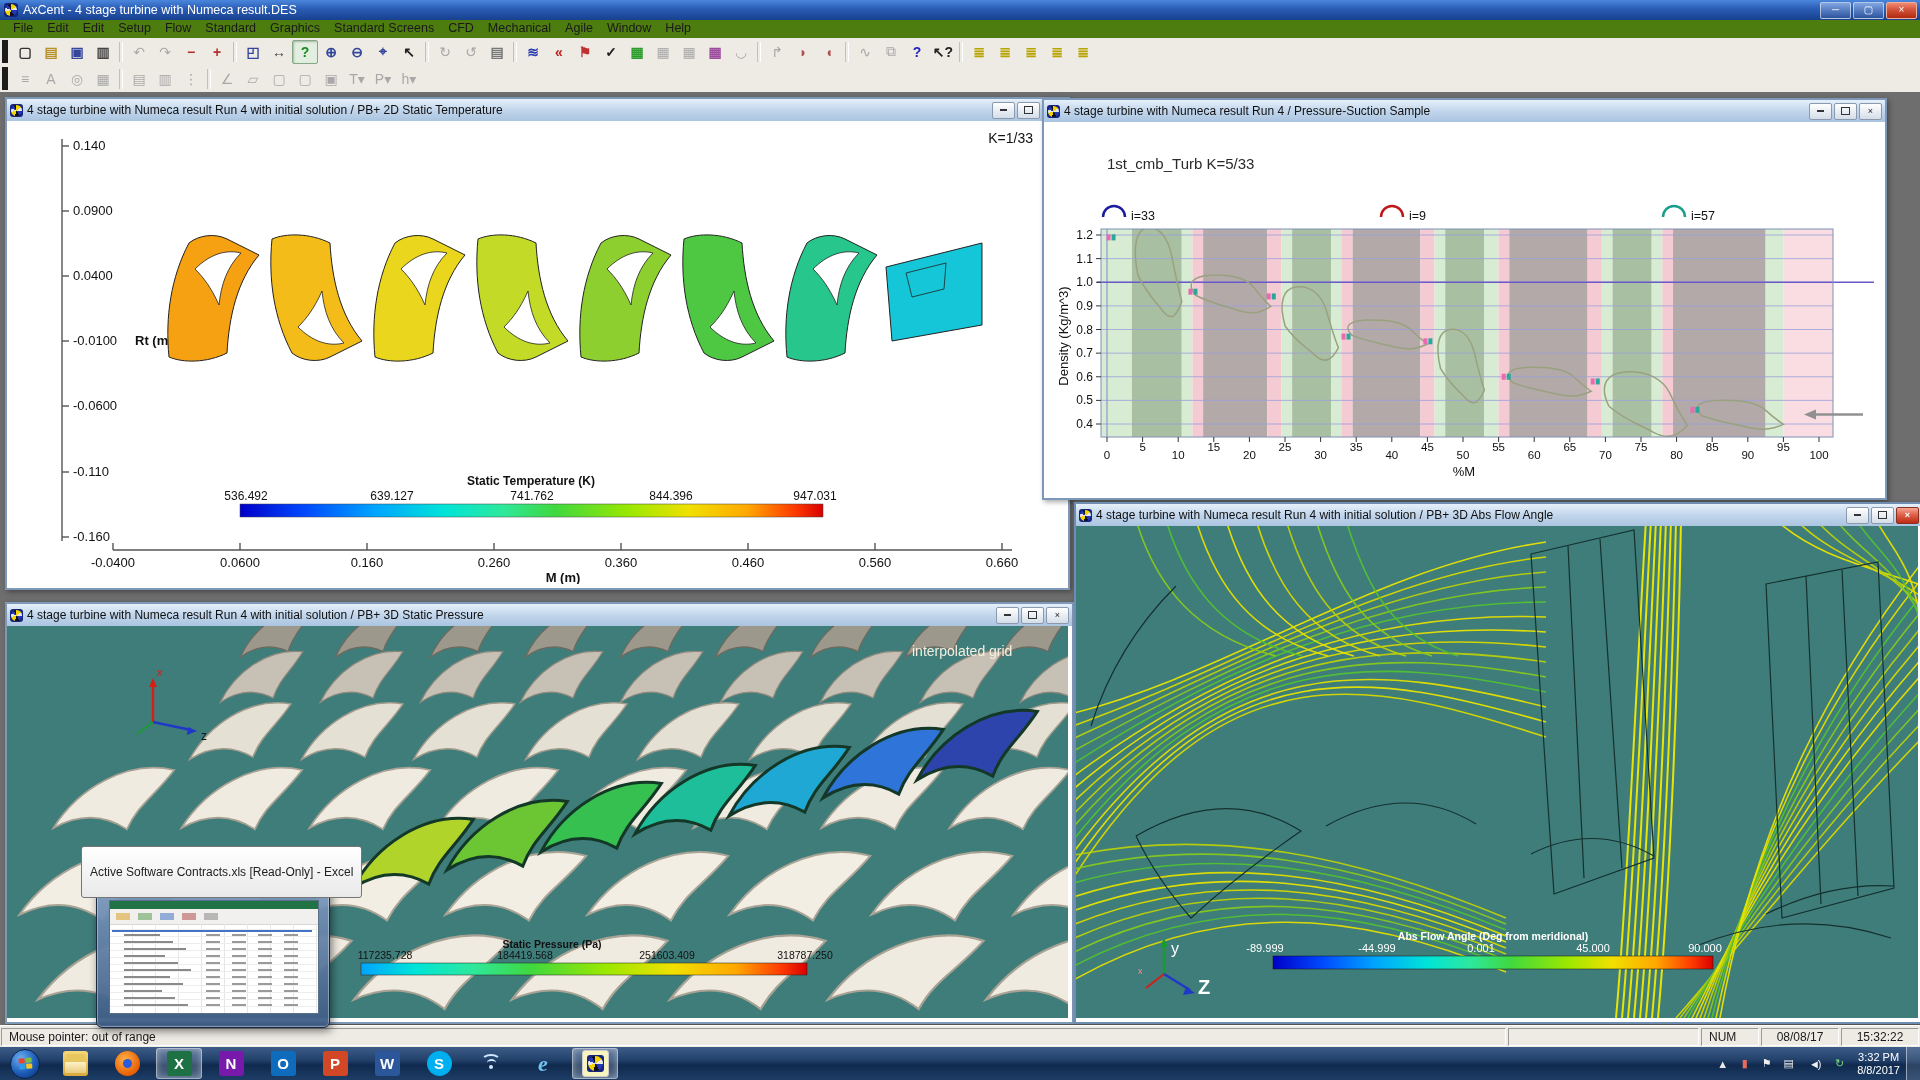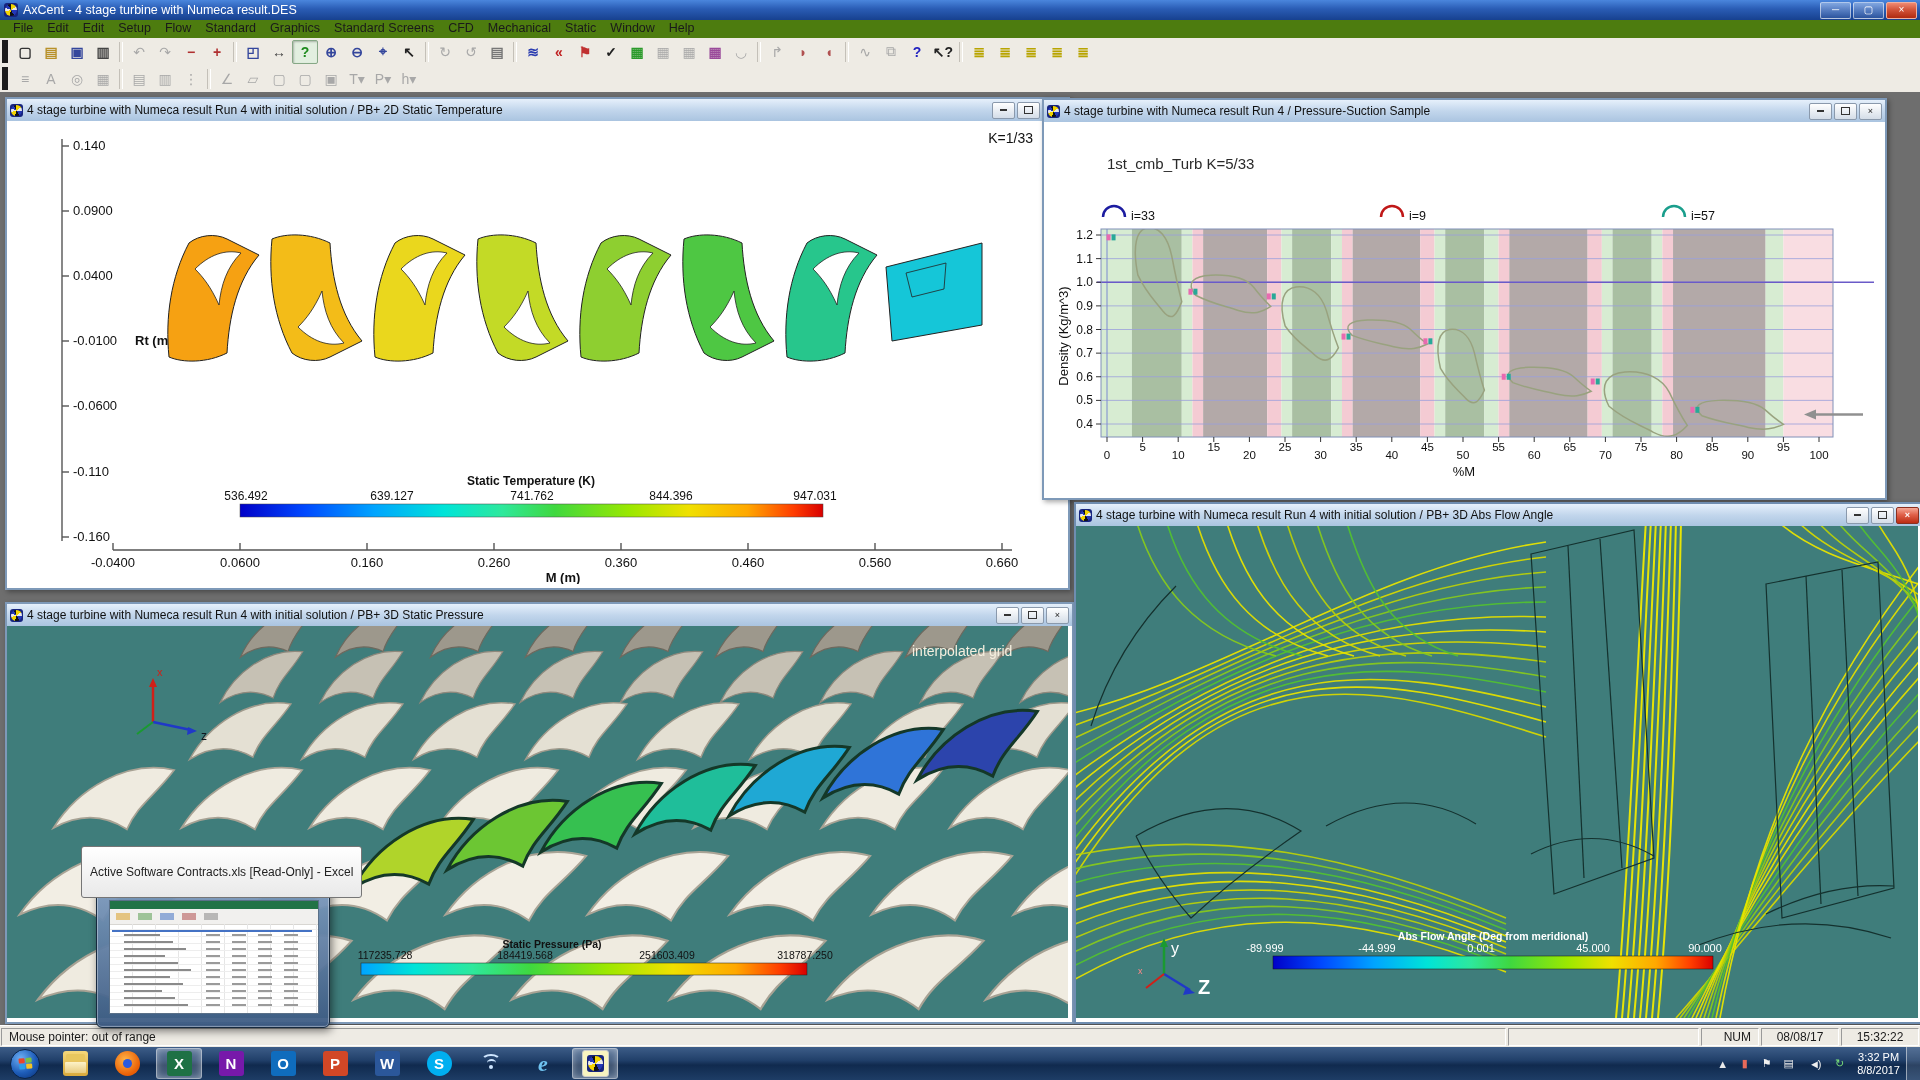--- a/index.html
+++ b/index.html
@@ -112,21 +112,21 @@
       <span class="menu-item">File</span>
       <span class="menu-item">Edit</span>
       <span class="menu-item">Edit</span>
       <span class="menu-item">Setup</span>
       <span class="menu-item">Flow</span>
       <span class="menu-item">Standard</span>
       <span class="menu-item">Graphics</span>
       <span class="menu-item">Standard Screens</span>
       <span class="menu-item">CFD</span>
       <span class="menu-item">Mechanical</span>
-      <span class="menu-item">Static</span>
+      <span class="menu-item">Agile</span>
       <span class="menu-item">Window</span>
       <span class="menu-item">Help</span>
     </div>
 
   <div id="tb1" class="toolbar">
       <div class="grip-dark"></div>
       <div class="tbtn" style="color: rgb(51, 51, 51);">▢</div>
       <div class="tbtn" style="color: rgb(184, 145, 42);">▤</div>
       <div class="tbtn" style="color: rgb(52, 70, 156);">▣</div>
       <div class="tbtn" style="color: rgb(68, 68, 68);">▥</div>
@@ -798,21 +798,21 @@
           <div style="position: absolute; left: 174px; top: 80px; width: 14px; height: 2px; background: rgb(154, 154, 154);"></div>
         </div>
     </div>
   </div>
 
   <div id="statusbar">
     <div class="scell grow">
       <span>Mouse pointer:  out of range</span>
     </div>
     <div class="scell" style="width:175px;"></div>
-    <div class="scell" style="width:42px;justify-content:flex-end;">
+    <div class="scell" style="width:42px;justify-content:flex-start;">
       <span>NUM</span>
     </div>
     <div class="scell" style="width:62px;justify-content:center;">
       <span>08/08/17</span>
     </div>
     <div class="scell" style="width:62px;justify-content:center;">
       <span>15:32:22</span>
     </div>
   </div>
 

